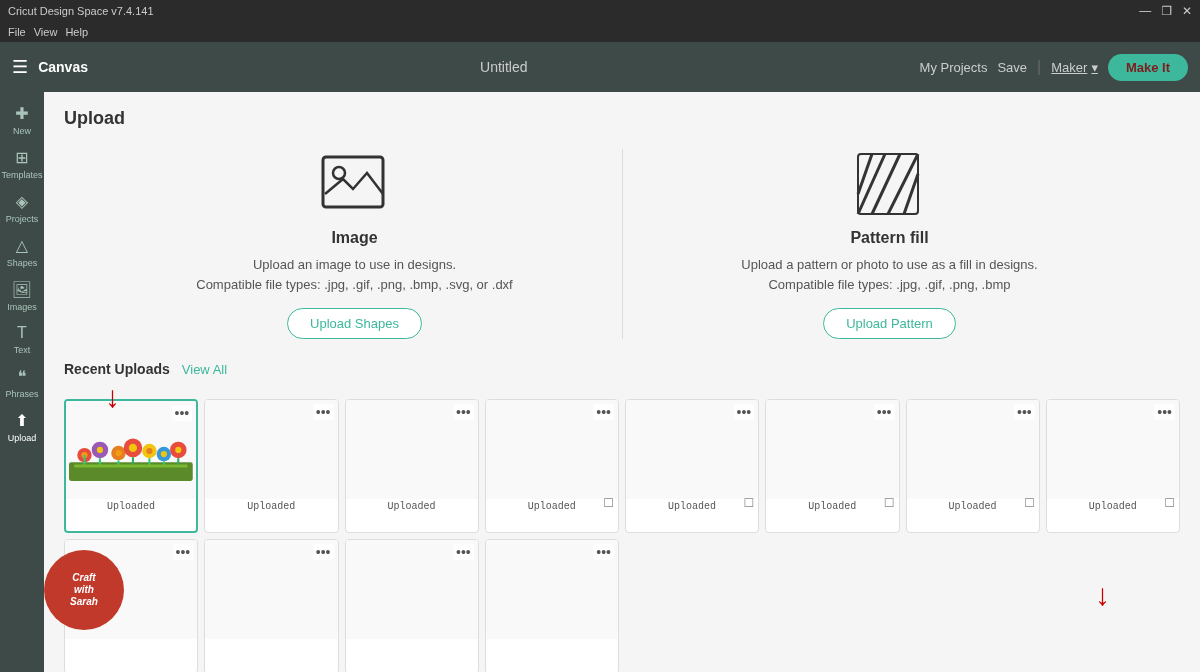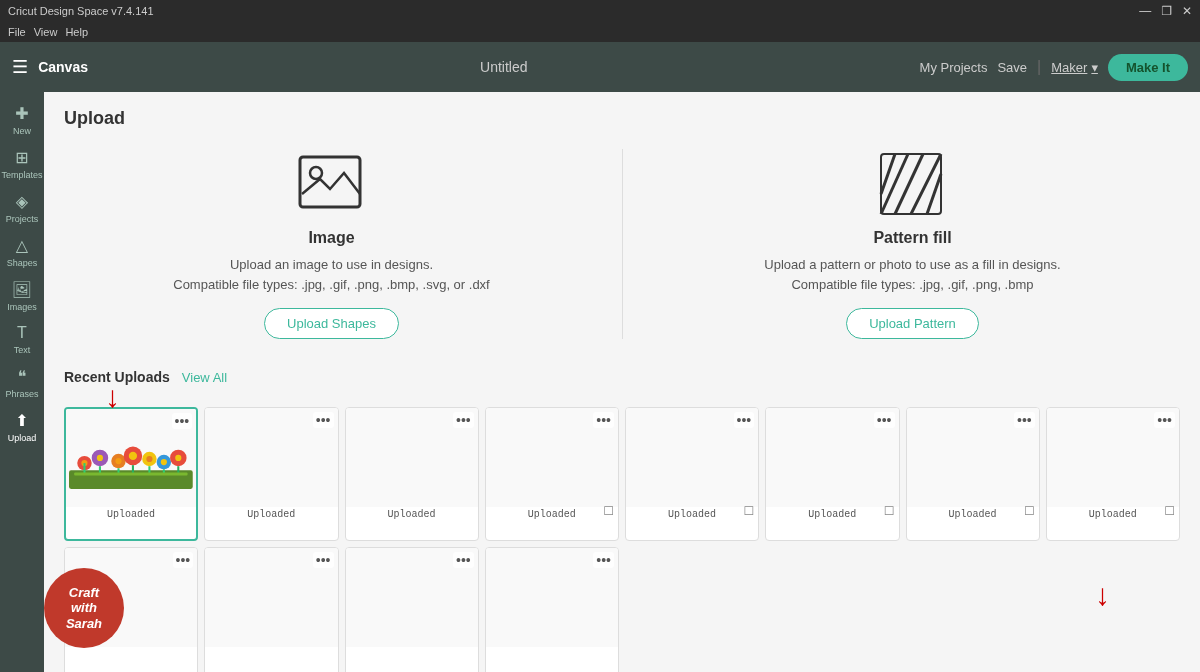--- a/index.html
+++ b/index.html
@@ -49,21 +49,21 @@
     .header-right { display: flex; align-items: center; gap: 10px; }
     .my-projects-btn { color: #ccc; font-size: 13px; cursor: pointer; background: none; border: none; }
     .save-btn { color: #ccc; font-size: 13px; cursor: pointer; background: none; border: none; }
     .divider-v { color: #666; }
     .maker-btn {
       color: #ccc; font-size: 13px; background: none; border: none; cursor: pointer;
       display: flex; align-items: center; gap: 4px; text-decoration: underline;
     }
     .make-it-btn {
       background: #3db89c;
-      color: #14532d;
+      color: #7f1d1d;
       border: none;
       border-radius: 20px;
       padding: 6px 18px;
       font-size: 13px;
       font-weight: 600;
       cursor: pointer;
     }
 
     
     .layout { display: flex; height: calc(672px - 92px); }
@@ -104,23 +104,23 @@
     .upload-title {
       font-size: 18px;
       font-weight: 600;
       color: #333;
       margin-bottom: 20px;
     }
 
     
     .upload-options {
       display: flex;
-      gap: 40px;
+      gap: 17px;
       justify-content: center;
-      margin-bottom: 30px;
+      margin-bottom: 22px;
       align-items: flex-end;
     }
     .upload-option {
       display: flex;
       flex-direction: column;
       align-items: center;
       flex: 1;
       max-width: 500px;
     }
     .upload-option-icon {
@@ -221,31 +221,31 @@
 
     
     .image-icon-svg {
       width: 80px;
       height: 70px;
     }
 
     
     .watermark {
       position: fixed;
-      bottom: 24px;
+      bottom: 42px;
       left: 44px;
       width: 80px;
       height: 80px;
       background: #c0392b;
       border-radius: 50%;
       display: flex;
       align-items: center;
       justify-content: center;
       color: white;
-      font-size: 13px;
+      font-size: 10px;
       font-weight: bold;
       text-align: center;
       line-height: 1.2;
       z-index: 10;
       font-style: italic;
     }
 
     .wrapper { position: relative; }
   </style>
 </head>

